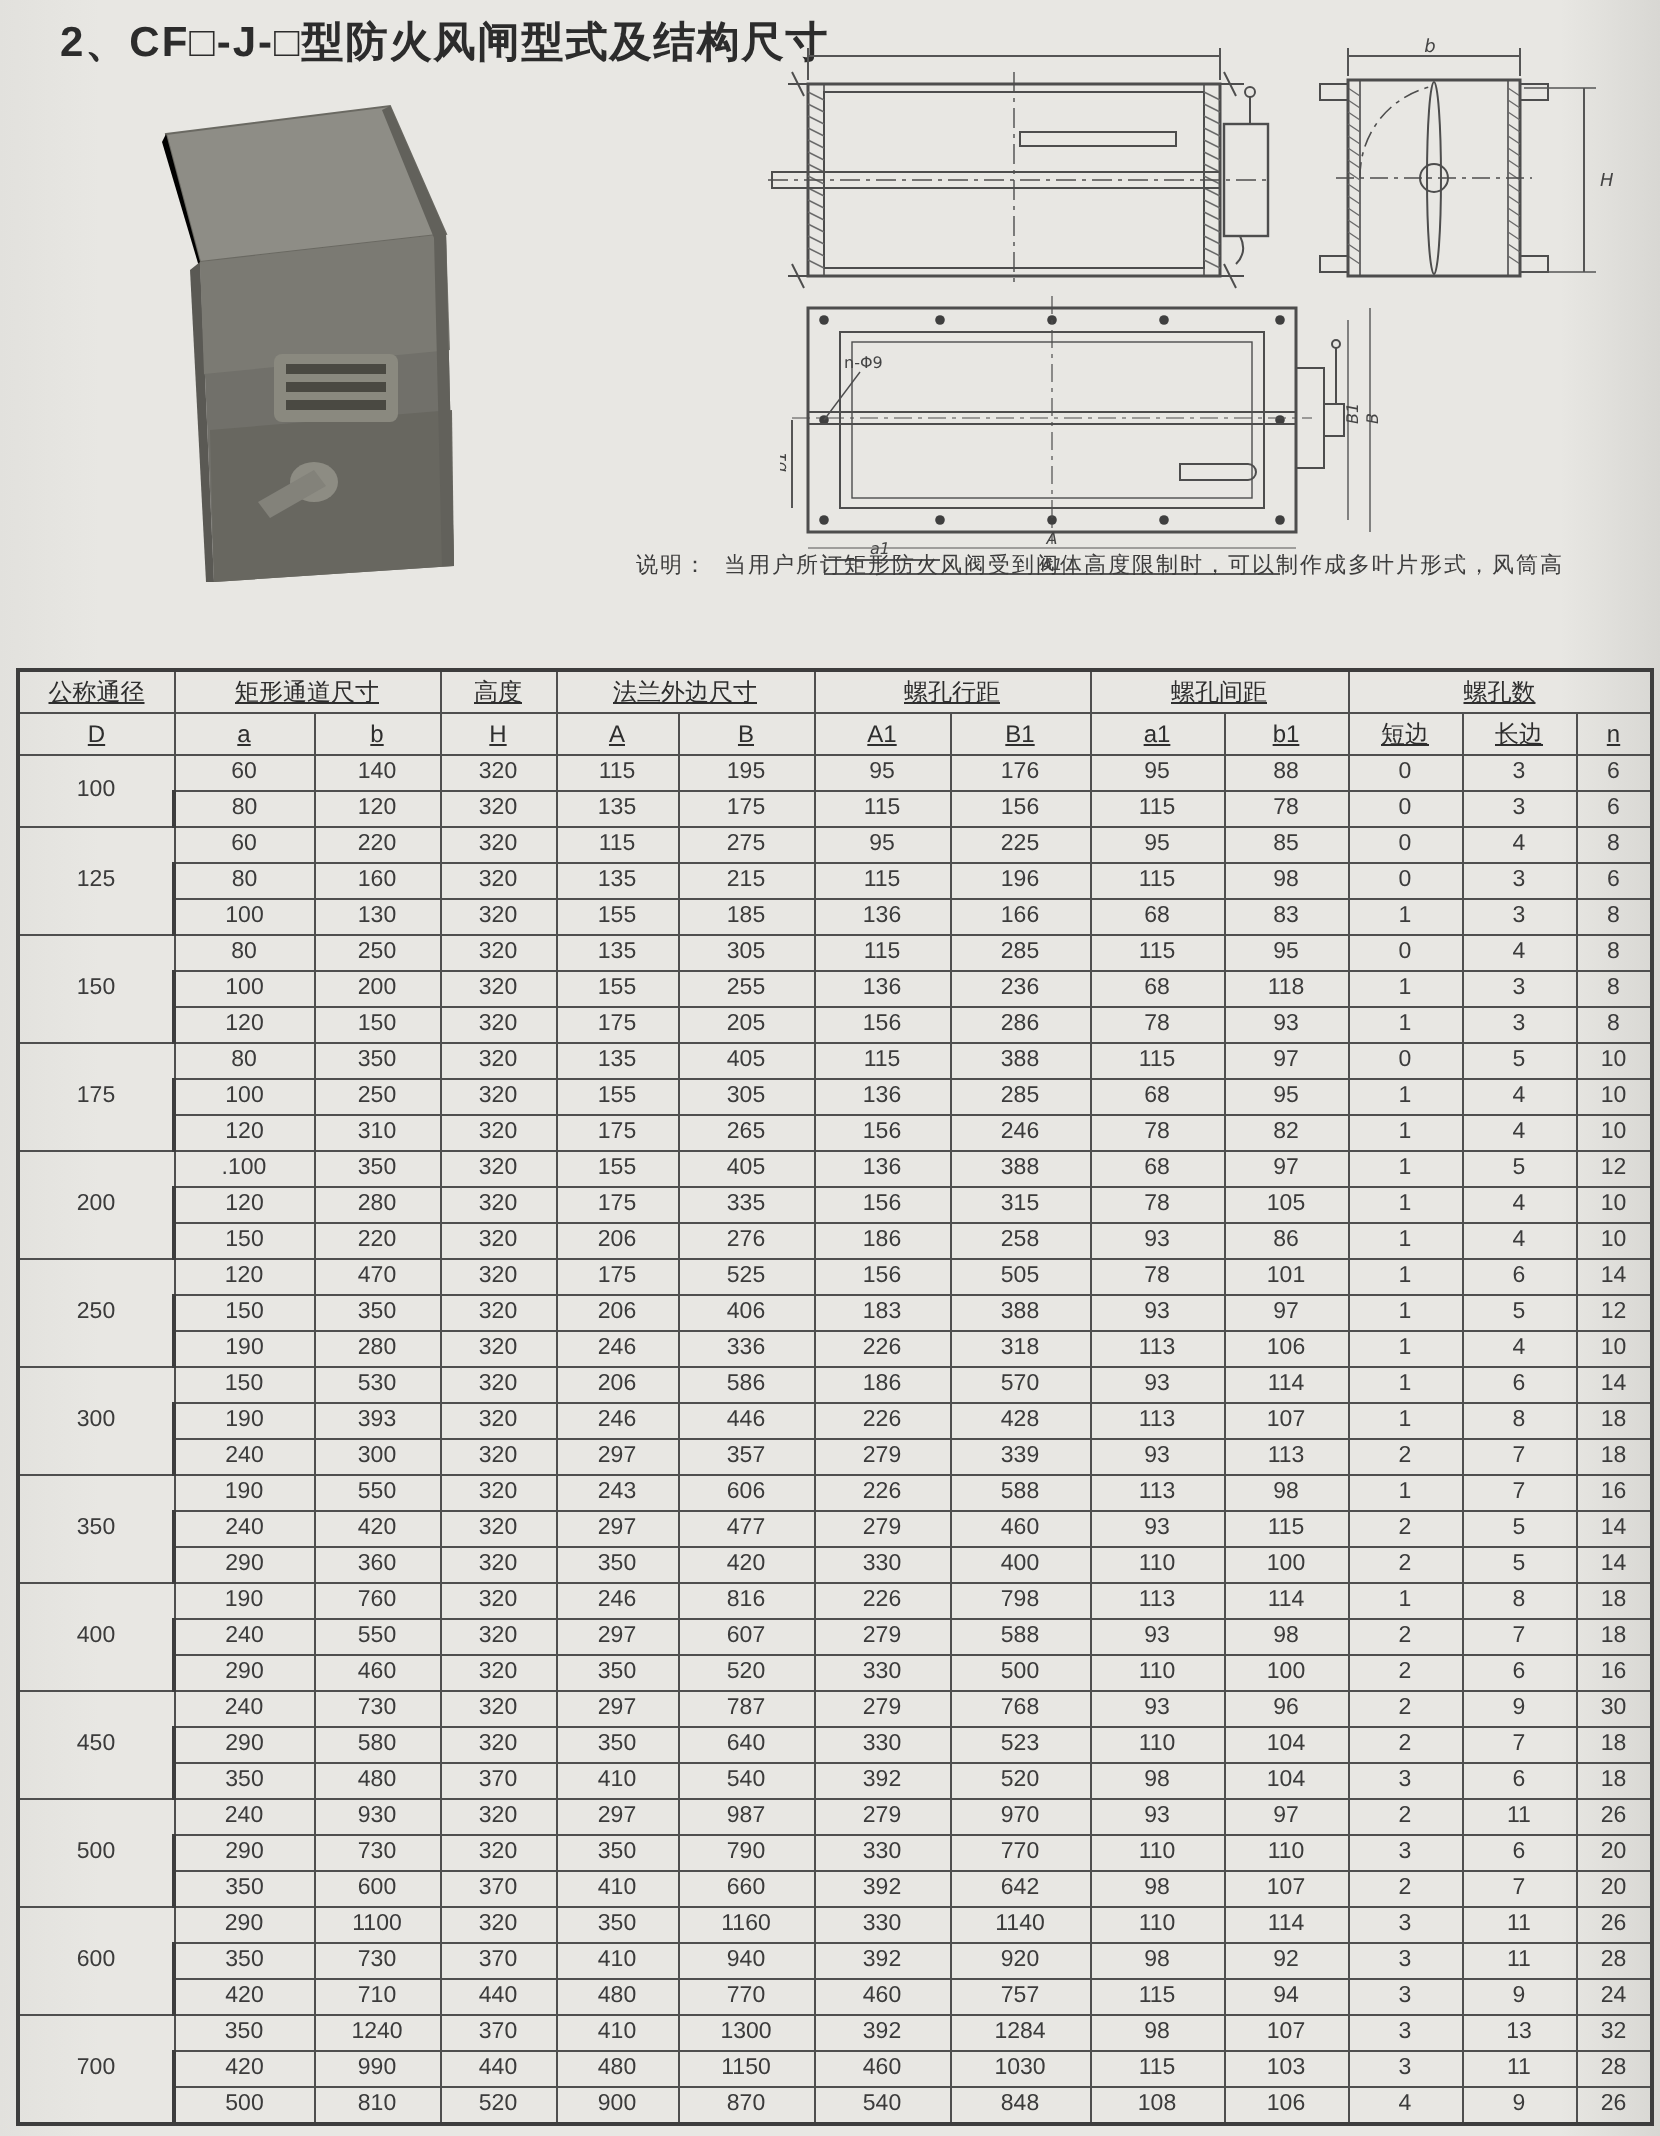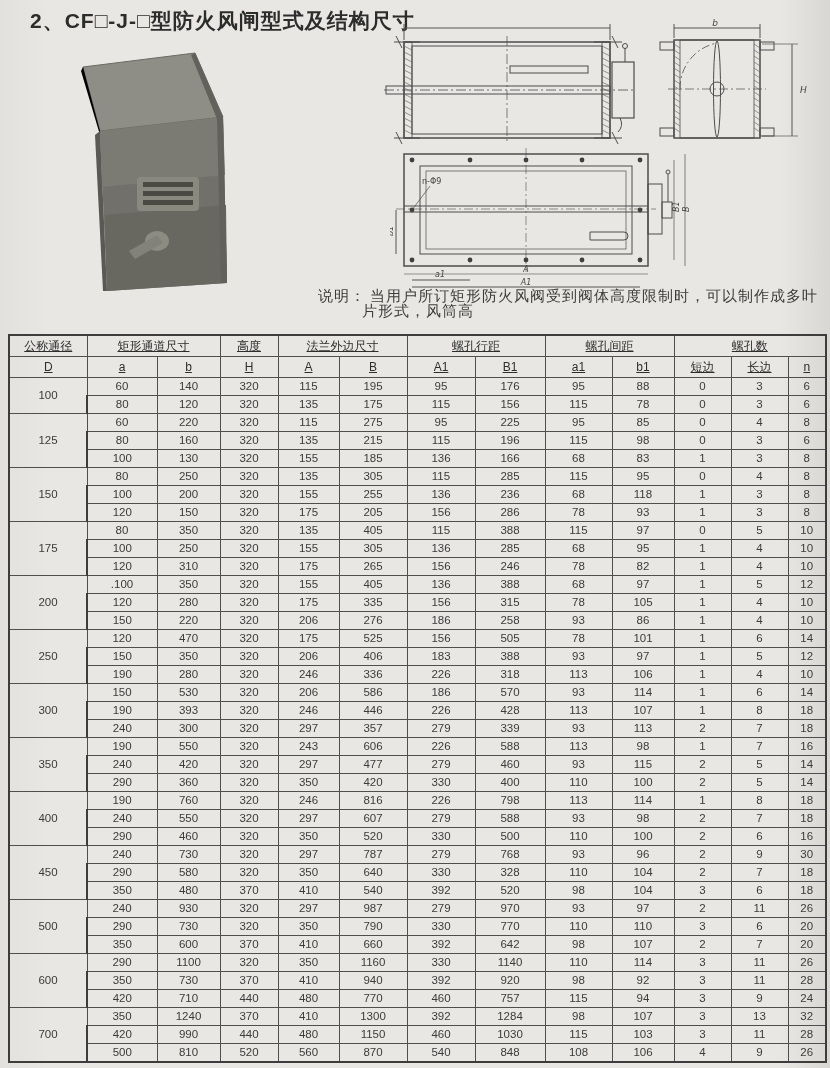--- a/index.html
+++ b/index.html
@@ -11,22 +11,22 @@
   }
   .page{position:absolute;inset:0;}
   .title{
     position:absolute;left:30px;top:7px;
     font-size:21px;font-weight:bold;color:#2c2c2c;letter-spacing:1px;
   }
   
   .photo{position:absolute;left:45px;top:45px;width:190px;height:252px;}
   
   .note{
-    position:absolute;left:318px;top:288px;width:505px;
-    font-size:15px;line-height:15px;color:#3c3c3c;letter-spacing:1px;
+    position:absolute;left:318px;top:276px;width:505px;
+    font-size:11px;line-height:15px;color:#3c3c3c;letter-spacing:1px;
   }
   .note .lbl{float:left;margin-right:4px;}
   
   .drawing{position:absolute;}
   svg text{font-family:"DejaVu Sans",sans-serif;fill:#444;}
   
   .tbl-wrap{position:absolute;left:8px;top:334px;}
   table{
     border-collapse:collapse;table-layout:fixed;width:817px;
     font-size:11.5px;color:#3b3b3b;
@@ -641,21 +641,21 @@
             <td>9</td>
             <td>30</td>
           </tr>
           <tr>
             <td>290</td>
             <td>580</td>
             <td>320</td>
             <td>350</td>
             <td>640</td>
             <td>330</td>
-            <td>328</td>
+            <td>523</td>
             <td>110</td>
             <td>104</td>
             <td>2</td>
             <td>7</td>
             <td>18</td>
           </tr>
           <tr>
             <td>350</td>
             <td>480</td>
             <td>370</td>
@@ -781,21 +781,21 @@
             <td>115</td>
             <td>103</td>
             <td>3</td>
             <td>11</td>
             <td>28</td>
           </tr>
           <tr>
             <td>500</td>
             <td>810</td>
             <td>520</td>
-            <td>560</td>
+            <td>900</td>
             <td>870</td>
             <td>540</td>
             <td>848</td>
             <td>108</td>
             <td>106</td>
             <td>4</td>
             <td>9</td>
             <td>26</td>
           </tr>
         </tbody>

